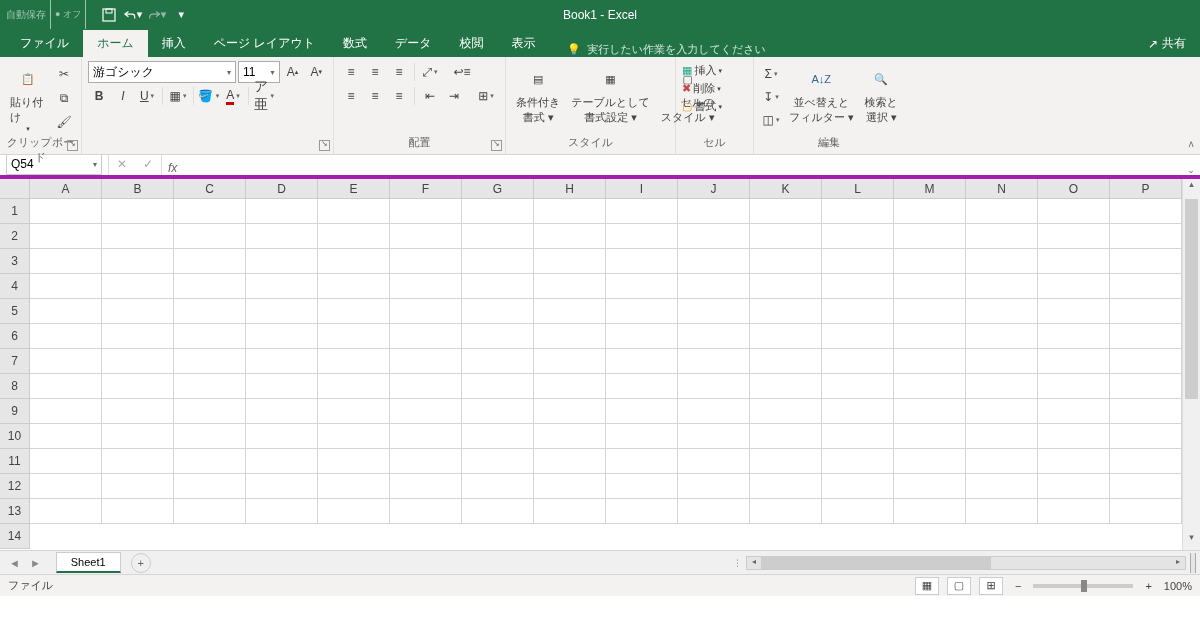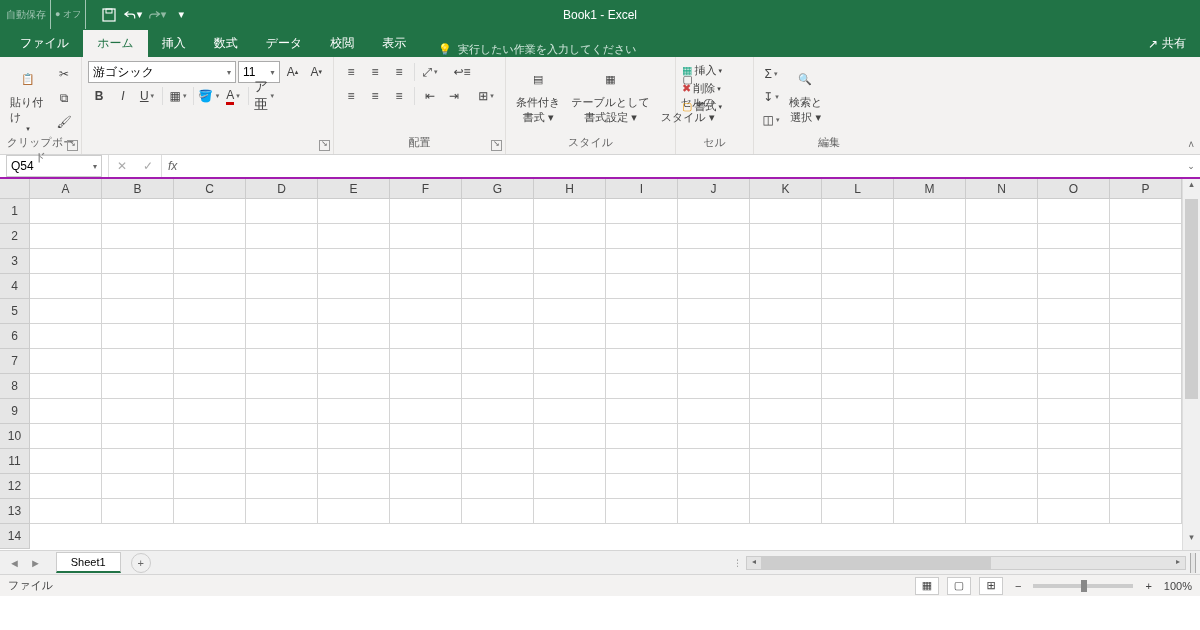--- a/index.html
+++ b/index.html
@@ -34,21 +34,21 @@
 .bigbtn { display: flex; flex-direction: column; align-items: center; justify-content: flex-start; padding: 2px 4px; cursor: pointer; font-size: 11px; color: #444; }
 .bigbtn .i { width: 32px; height: 32px; display: flex; align-items: center; justify-content: center; }
 .smbtn { width: 22px; height: 22px; display: flex; align-items: center; justify-content: center; border: 1px solid transparent; cursor: pointer; color: #444; font-size: 12px; }
 .smbtn.dd::after { content: "▾"; font-size: 7px; margin-left: 2px; color: #666; }
 .combo { height: 22px; border: 1px solid #ababab; background: #fff; font-size: 12px; padding: 0 4px; display: flex; align-items: center; justify-content: space-between; cursor: pointer; }
 .combo::after { content: "▾"; font-size: 8px; color: #666; }
 .row { display: flex; align-items: center; gap: 2px; margin-bottom: 2px; }
 .collapse-ribbon { position: absolute; right: 6px; bottom: 4px; font-size: 10px; color: #666; cursor: pointer; }
 
 
-.fbar { height: 24px; border-bottom: 2px solid #a21caf; background: #fff; display: flex; align-items: center; font-size: 12px; }
+.fbar { height: 24px; border-bottom: 4px solid #a21caf; background: #fff; display: flex; align-items: flex-end; font-size: 12px; }
 .namebox { width: 96px; height: 22px; border: 1px solid #ccc; margin: 0 0 0 6px; padding: 0 4px; display: flex; align-items: center; justify-content: space-between; }
 .namebox::after { content: "▾"; font-size: 8px; color: #666; }
 .fbar .sep { width: 6px; }
 .fbar .btns { display: flex; border-left: 1px solid #ddd; border-right: 1px solid #ddd; }
 .fbar .btns .smbtn { width: 26px; color: #aaa; }
 .fbar .fx { font-style: italic; color: #666; padding: 0 6px; }
 .fbar .formula-input { flex: 1; height: 22px; border: none; padding: 0 4px; }
 .fbar .expand { width: 18px; text-align: center; color: #666; cursor: pointer; font-size: 9px; }
 
 
@@ -111,20 +111,21 @@
       <span class="ico">▾</span>
     </div>
   </div>
   <div class="title-center">Book1 - Excel</div>
 </div>
 
 <div class="tabstrip">
   <div class="tab">ファイル</div>
   <div class="tab active">ホーム</div>
   <div class="tab">挿入</div>
+  <div class="tab">ページ レイアウト</div>
   <div class="tab">数式</div>
   <div class="tab">データ</div>
   <div class="tab">校閲</div>
   <div class="tab">表示</div>
   <div class="tell-me">
     <span>💡</span>
     <span>実行したい作業を入力してください</span>
   </div>
   <div class="share">
     <span>↗</span>
@@ -255,20 +256,25 @@
   </div>
 
   <div class="group" style="width:150px;border-right:none">
     <div class="ctrls">
       <div style="display:flex;flex-direction:column;gap:1px;padding-top:2px;font-size:11px;color:#444">
         <span class="smbtn dd">Σ</span>
         <span class="smbtn dd">↧</span>
         <span class="smbtn dd">◫</span>
       </div>
       <div class="bigbtn">
+          <span class="i" style="color:#369">A↓Z</span>
+          <span style="white-space:pre;text-align:center">並べ替えと
+フィルター ▾</span>
+        </div>
+      <div class="bigbtn">
           <span class="i">🔍</span>
           <span style="white-space:pre;text-align:center">検索と
 選択 ▾</span>
         </div>
     </div>
     <div class="group-label">編集</div>
   </div>
   <div class="collapse-ribbon">˄</div>
 </div>
 

